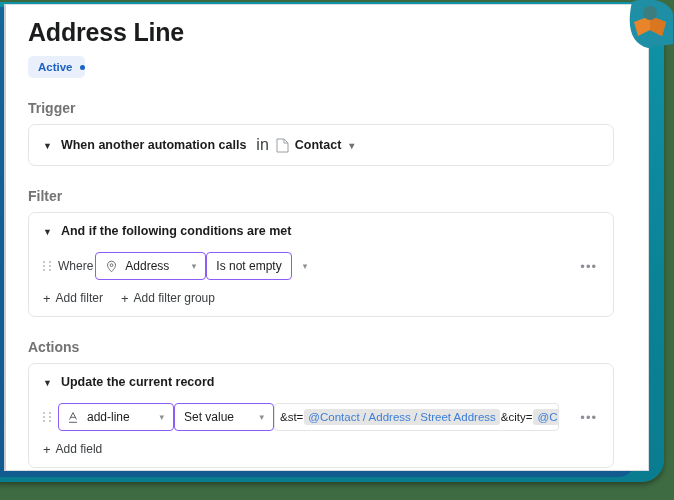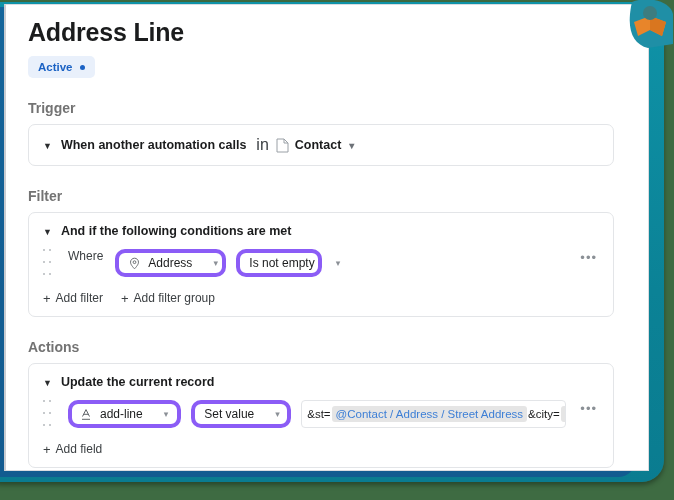--- a/index.html
+++ b/index.html
@@ -74,21 +74,21 @@
     font-size: 11.5px;
     font-weight: bold;
   }
   .calling-row .ico { display: block; }
 
   .badge {
     display: inline-flex;
     align-items: center;
     gap: 7px;
     margin-top: 11px;
-    padding: 5px 10px 5px 10px;
+    padding: 5px 0 5px 10px;
     background: #e9f0fb;
     border-radius: 5px;
     color: #1b62c4;
     font-size: 11.5px;
     font-weight: bold;
   }
   .badge .dot {
     width: 5px; height: 5px; border-radius: 50%;
     background: #1b62c4;
   }
@@ -139,22 +139,22 @@
   }
   .chev {
     color: #6d7278;
     font-size: 10px;
     margin-left: 2px;
   }
 
   
   .cond-row {
     display: flex;
+    align-items: center;
     padding: 0 12px 0 14px;
-    gap: 10px;
     height: 34px;
   }
   .grip {
     width: 9px;
     display: grid;
     grid-template-columns: 3px 3px;
     gap: 2px 3px;
     flex: none;
   }
   .grip i {
@@ -165,22 +165,22 @@
     font-size: 12px;
     color: #3c4043;
     margin-left: 6px;
     margin-right: 2px;
   }
 
   .select {
     display: flex;
     align-items: center;
     gap: 7px;
-    border: 4px solid #8b5cf6;
-    border-radius: 10px;
+    border: 1px solid #8b5cf6;
+    border-radius: 4px;
     height: 28px;
     padding: 0 9px;
     background: #fff;
     font-size: 12px;
     color: #1b1c1d;
     white-space: nowrap;
   }
   .select .sel-chev {
     color: #8b9096;
     font-size: 9px;

